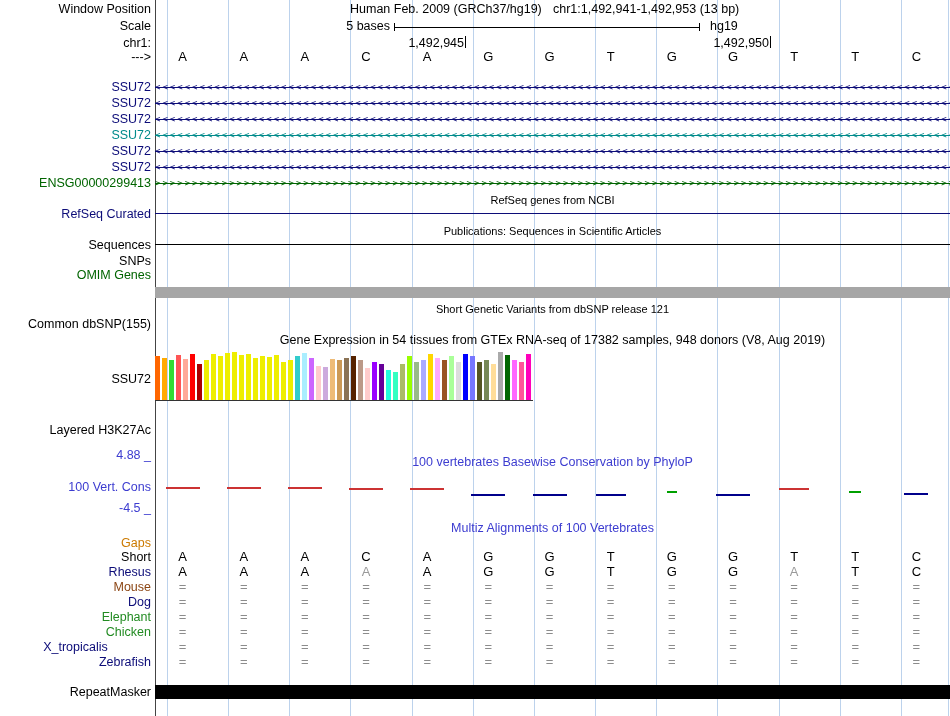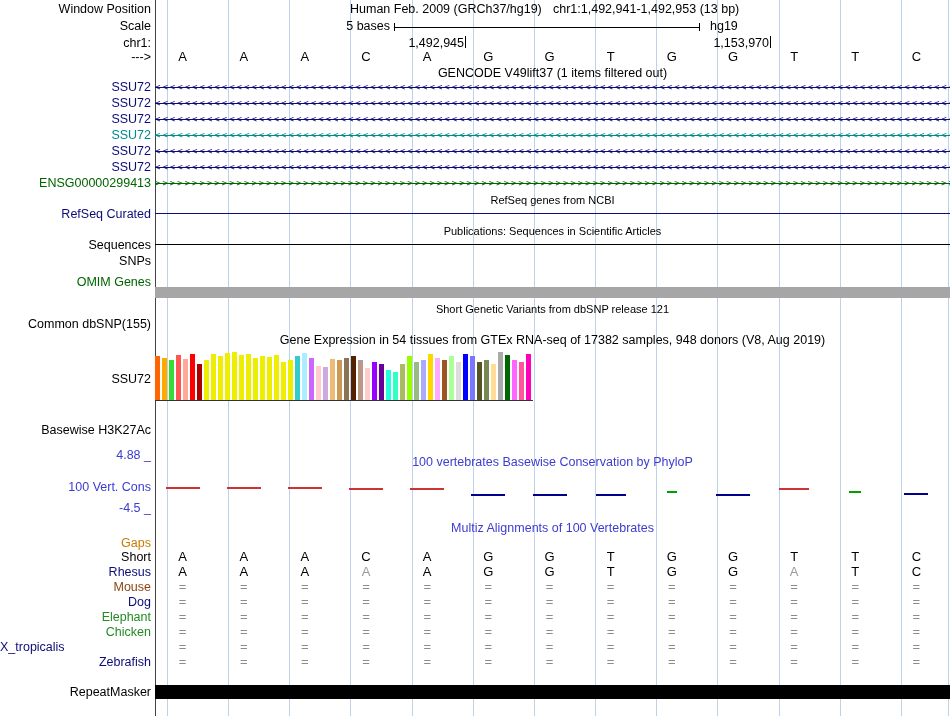--- a/index.html
+++ b/index.html
@@ -41,42 +41,41 @@
   <div class="lbl" style="top:2px">Window Position</div>
   <span class="abs" style="left:350px;top:2px">Human Feb. 2009 (GRCh37/hg19)</span>
   <span class="abs" style="left:553px;top:2px">chr1:1,492,941-1,492,953 (13 bp)</span>
 
   <div class="lbl" style="top:19px">Scale</div>
   <span class="abs" style="left:330px;top:19px;width:60px;text-align:right">5 bases</span>
   <span class="abs" style="left:710px;top:19px">hg19</span>
 
   <div class="lbl" style="top:36px">chr1:</div>
   <span class="abs" style="left:400px;top:36px;width:64px;text-align:right">1,492,945</span>
-  <span class="abs" style="left:705px;top:36px;width:64px;text-align:right">1,153,970</span>
+  <span class="abs" style="left:705px;top:36px;width:64px;text-align:right">1,492,950</span>
 
   <div class="lbl" style="top:50px">---&gt;</div>
 
-  <div class="title" style="top:66px">GENCODE V49lift37 (1 items filtered out)</div>
 
   <div class="title small" style="top:194px">RefSeq genes from NCBI</div>
   <div class="lbl navy" style="top:207px">RefSeq Curated</div>
 
   <div class="title small" style="top:225px">Publications: Sequences in Scientific Articles</div>
   <div class="lbl" style="top:238px">Sequences</div>
   <div class="lbl" style="top:254px">SNPs</div>
 
-  <div class="lbl omimc" style="top:275px">OMIM Genes</div>
+  <div class="lbl omimc" style="top:268px">OMIM Genes</div>
 
   <div class="title small" style="top:303px">Short Genetic Variants from dbSNP release 121</div>
   <div class="lbl" style="top:317px">Common dbSNP(155)</div>
 
   <div class="title" style="top:333px">Gene Expression in 54 tissues from GTEx RNA-seq of 17382 samples, 948 donors (V8, Aug 2019)</div>
   <div class="lbl" style="top:372px">SSU72</div>
 
-  <div class="lbl" style="top:423px">Basewise H3K27Ac</div>
+  <div class="lbl" style="top:423px">Layered H3K27Ac</div>
 
   <div class="lbl blue" style="top:448px">4.88 _</div>
   <div class="title blue" style="top:455px">100 vertebrates Basewise Conservation by PhyloP</div>
   <div class="lbl blue" style="top:480px">100 Vert. Cons</div>
   <div class="lbl blue" style="top:501px">-4.5 _</div>
 
   <div class="title blue" style="top:521px">Multiz Alignments of 100 Vertebrates</div>
   <div class="lbl orange" style="top:536px">Gaps</div>
 
   <div class="lbl" style="top:685px">RepeatMasker</div>
@@ -258,21 +257,21 @@
     <div style="position: absolute; left: 335.462px; top: 625px; width: 61.1538px; text-align: center; font-size: 13px; line-height: 14px; color: rgb(140, 140, 140);">=</div>
     <div style="position: absolute; left: 396.615px; top: 625px; width: 61.1538px; text-align: center; font-size: 13px; line-height: 14px; color: rgb(140, 140, 140);">=</div>
     <div style="position: absolute; left: 457.769px; top: 625px; width: 61.1538px; text-align: center; font-size: 13px; line-height: 14px; color: rgb(140, 140, 140);">=</div>
     <div style="position: absolute; left: 518.923px; top: 625px; width: 61.1538px; text-align: center; font-size: 13px; line-height: 14px; color: rgb(140, 140, 140);">=</div>
     <div style="position: absolute; left: 580.077px; top: 625px; width: 61.1538px; text-align: center; font-size: 13px; line-height: 14px; color: rgb(140, 140, 140);">=</div>
     <div style="position: absolute; left: 641.231px; top: 625px; width: 61.1538px; text-align: center; font-size: 13px; line-height: 14px; color: rgb(140, 140, 140);">=</div>
     <div style="position: absolute; left: 702.385px; top: 625px; width: 61.1538px; text-align: center; font-size: 13px; line-height: 14px; color: rgb(140, 140, 140);">=</div>
     <div style="position: absolute; left: 763.538px; top: 625px; width: 61.1538px; text-align: center; font-size: 13px; line-height: 14px; color: rgb(140, 140, 140);">=</div>
     <div style="position: absolute; left: 824.692px; top: 625px; width: 61.1538px; text-align: center; font-size: 13px; line-height: 14px; color: rgb(140, 140, 140);">=</div>
     <div style="position: absolute; left: 885.846px; top: 625px; width: 61.1538px; text-align: center; font-size: 13px; line-height: 14px; color: rgb(140, 140, 140);">=</div>
-    <div style="position: absolute; left: 0px; top: 640px; width: 151px; text-align: left; color: rgb(12, 12, 120); line-height: 14px; white-space: nowrap;">X_tropicalis</div>
+    <div style="position: absolute; left: 0px; top: 640px; width: 151px; text-align: center; color: rgb(12, 12, 120); line-height: 14px; white-space: nowrap;">X_tropicalis</div>
     <div style="position: absolute; left: 152px; top: 640px; width: 61.1538px; text-align: center; font-size: 13px; line-height: 14px; color: rgb(140, 140, 140);">=</div>
     <div style="position: absolute; left: 213.154px; top: 640px; width: 61.1538px; text-align: center; font-size: 13px; line-height: 14px; color: rgb(140, 140, 140);">=</div>
     <div style="position: absolute; left: 274.308px; top: 640px; width: 61.1538px; text-align: center; font-size: 13px; line-height: 14px; color: rgb(140, 140, 140);">=</div>
     <div style="position: absolute; left: 335.462px; top: 640px; width: 61.1538px; text-align: center; font-size: 13px; line-height: 14px; color: rgb(140, 140, 140);">=</div>
     <div style="position: absolute; left: 396.615px; top: 640px; width: 61.1538px; text-align: center; font-size: 13px; line-height: 14px; color: rgb(140, 140, 140);">=</div>
     <div style="position: absolute; left: 457.769px; top: 640px; width: 61.1538px; text-align: center; font-size: 13px; line-height: 14px; color: rgb(140, 140, 140);">=</div>
     <div style="position: absolute; left: 518.923px; top: 640px; width: 61.1538px; text-align: center; font-size: 13px; line-height: 14px; color: rgb(140, 140, 140);">=</div>
     <div style="position: absolute; left: 580.077px; top: 640px; width: 61.1538px; text-align: center; font-size: 13px; line-height: 14px; color: rgb(140, 140, 140);">=</div>
     <div style="position: absolute; left: 641.231px; top: 640px; width: 61.1538px; text-align: center; font-size: 13px; line-height: 14px; color: rgb(140, 140, 140);">=</div>
     <div style="position: absolute; left: 702.385px; top: 640px; width: 61.1538px; text-align: center; font-size: 13px; line-height: 14px; color: rgb(140, 140, 140);">=</div>

